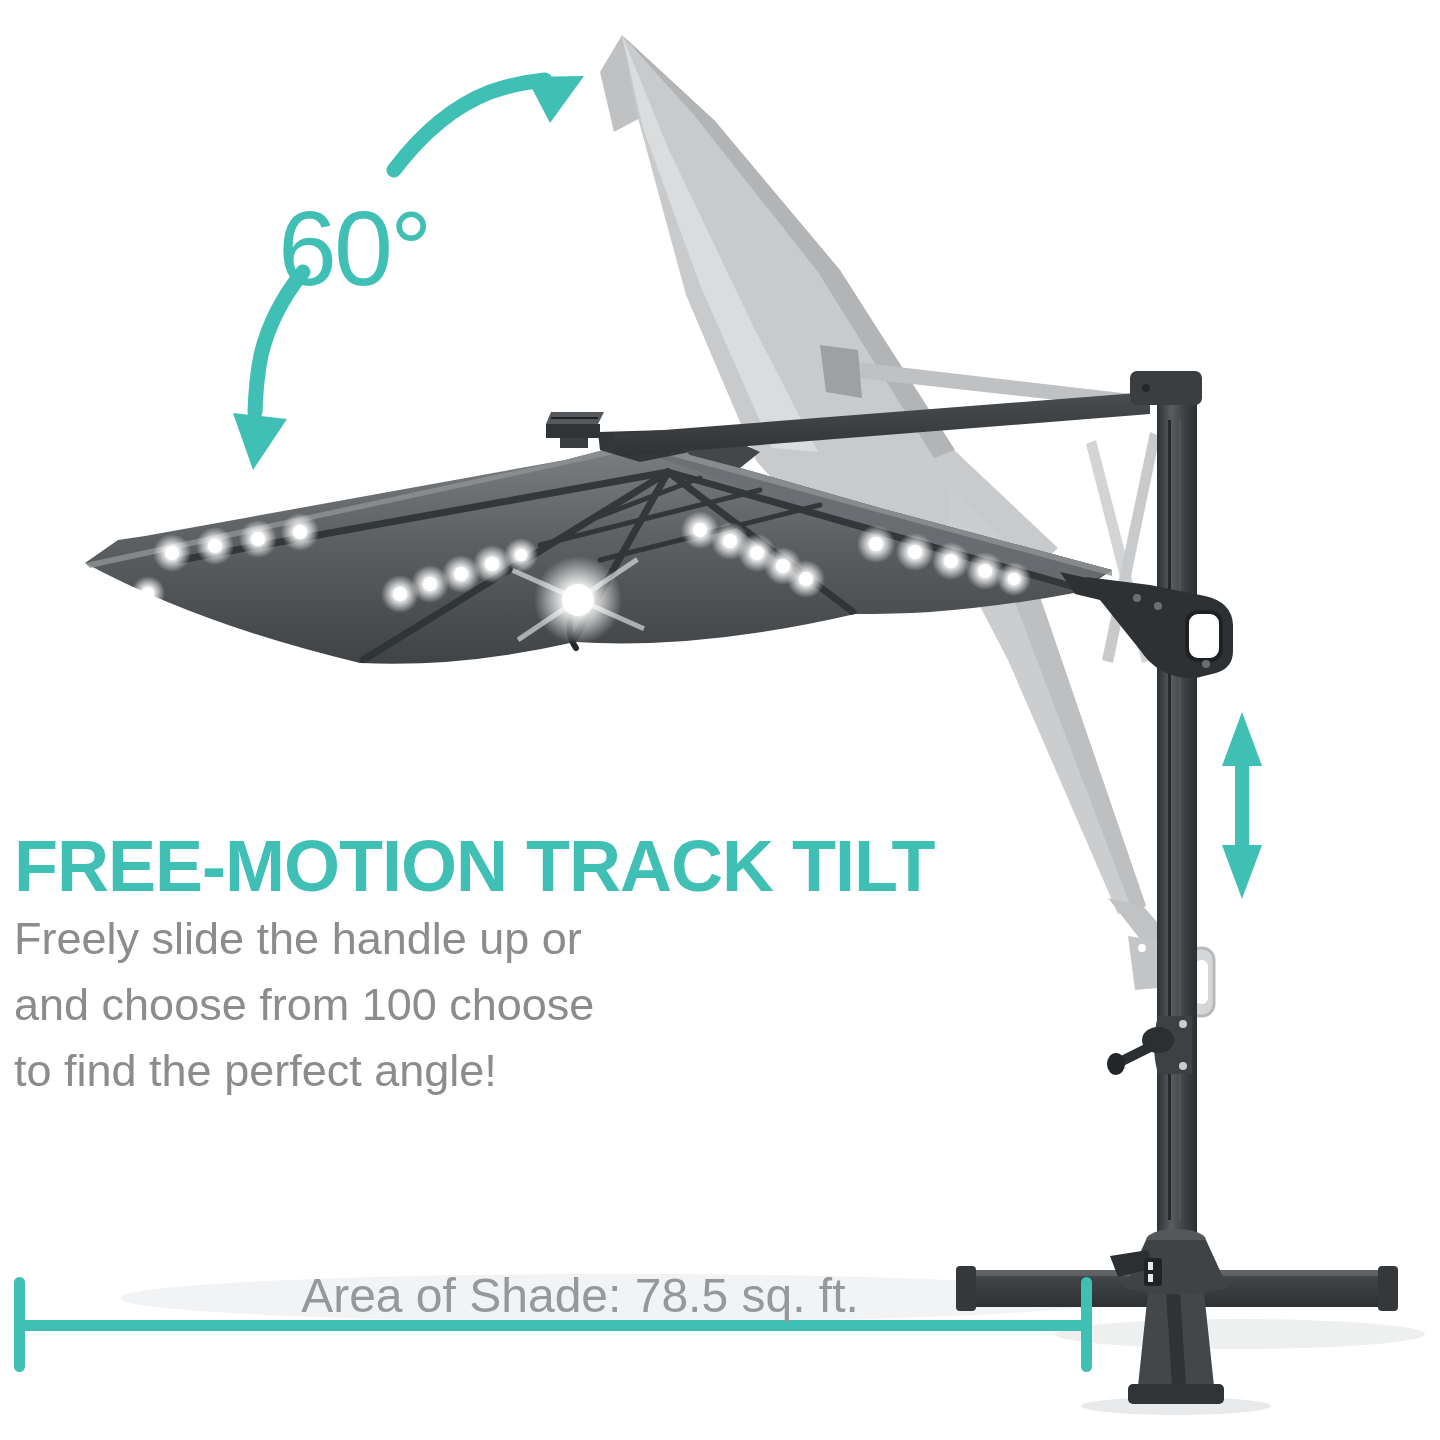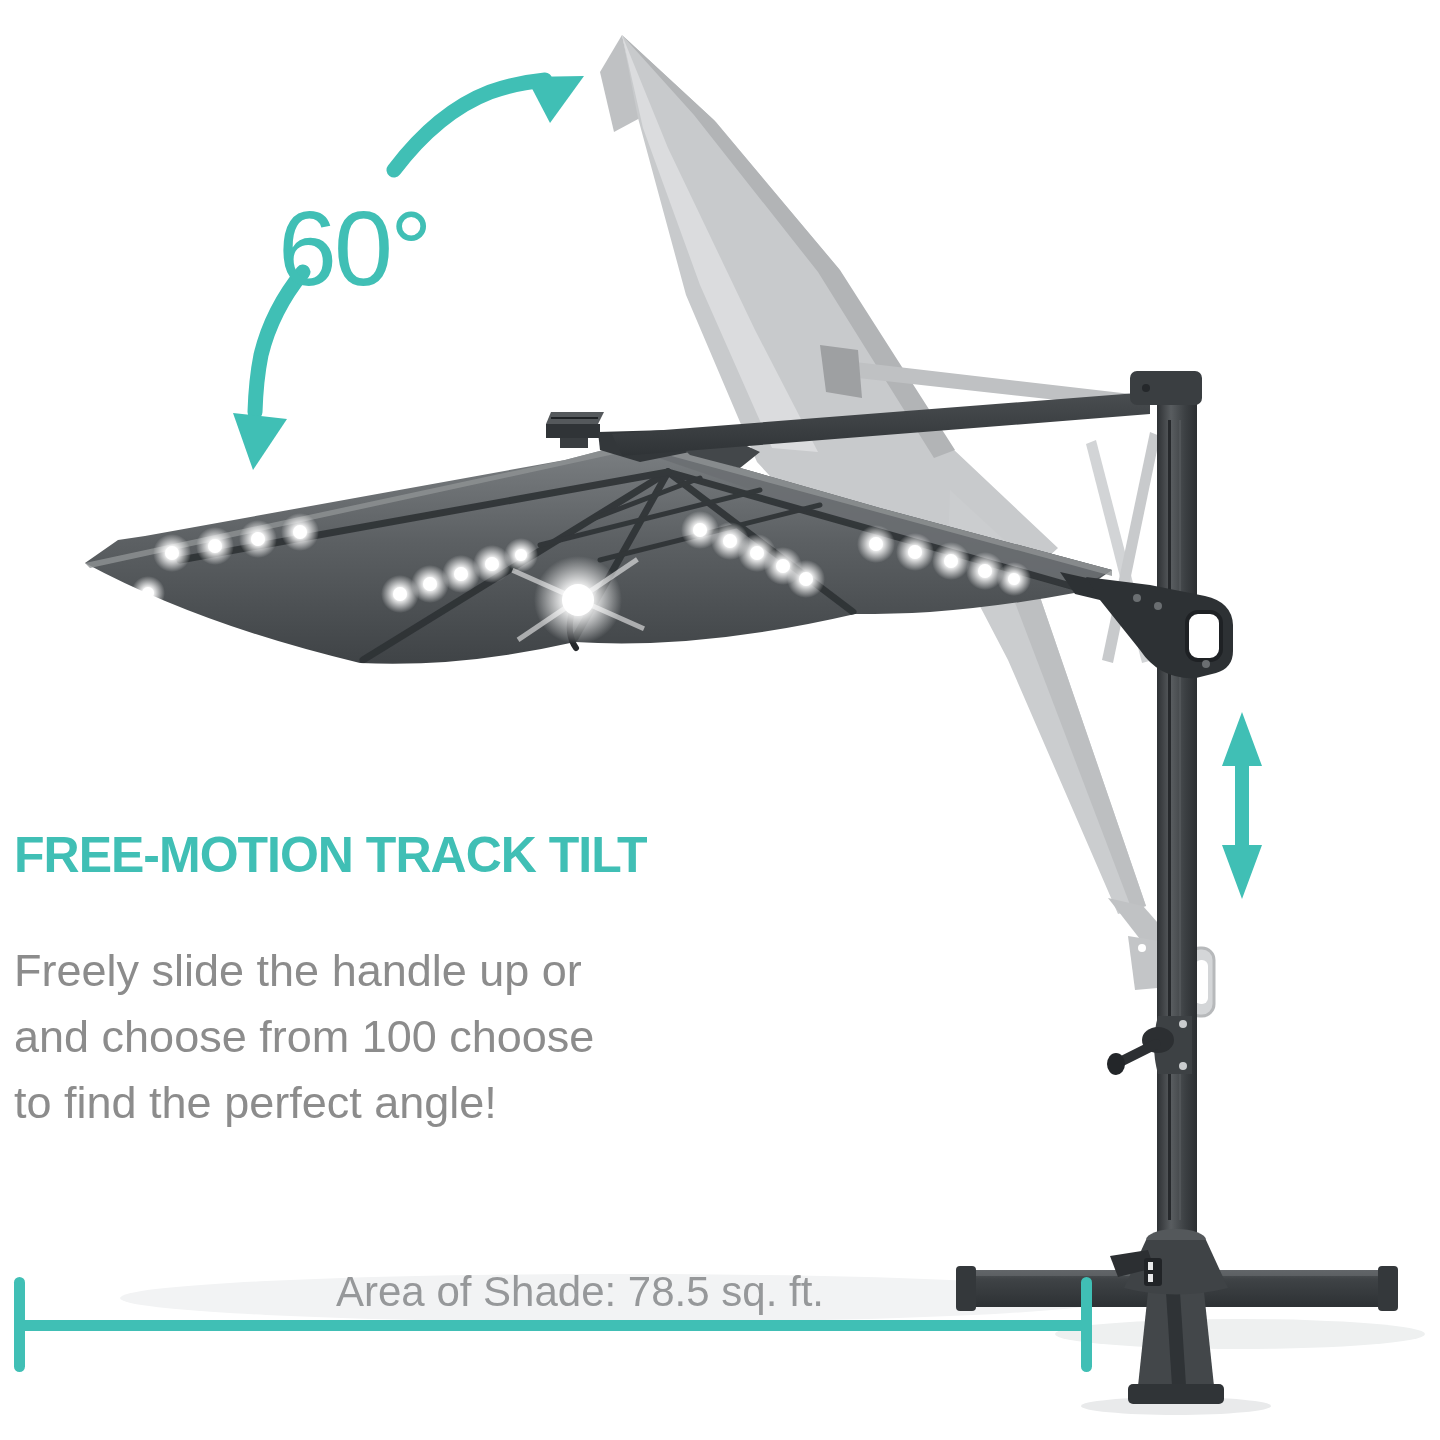--- a/index.html
+++ b/index.html
@@ -14,31 +14,31 @@
   }
   .stage svg{position:absolute;left:0;top:0;}
   .teal{fill:var(--accent-teal,#40bfb5);}
   .label-angle{
     position:absolute;left:278px;top:164px;
     font-size:106px;font-weight:normal;letter-spacing:-3px;
     color:var(--accent-teal,#40bfb5);line-height:1;margin-top:31px;
   }
   .label-heading{
     position:absolute;left:14px;top:830px;
-    font-size:50px;font-weight:bold;letter-spacing:-1px;
+    font-size:72px;font-weight:bold;letter-spacing:-1px;
     color:var(--accent-teal,#40bfb5);line-height:1;white-space:nowrap;
   }
   .label-body{
     position:absolute;left:14px;top:906px;
     font-size:45px;font-weight:400;color:var(--body-text,#8c8c8c);
-    line-height:66px;white-space:nowrap;margin-top:32px;
+    line-height:66px;white-space:nowrap;
   }
   .label-shade{
     position:absolute;left:60px;top:1268px;width:1040px;
-    font-size:42px;font-weight:400;color:var(--dimension-text,#96989a);
+    font-size:48px;font-weight:400;color:var(--dimension-text,#96989a);
     text-align:center;white-space:nowrap;
   }
 </style>
 </head>
 <body>
 
 <div class="stage">
 
   <svg width="1440" height="1440" viewBox="0 0 1440 1440">
     <defs>

